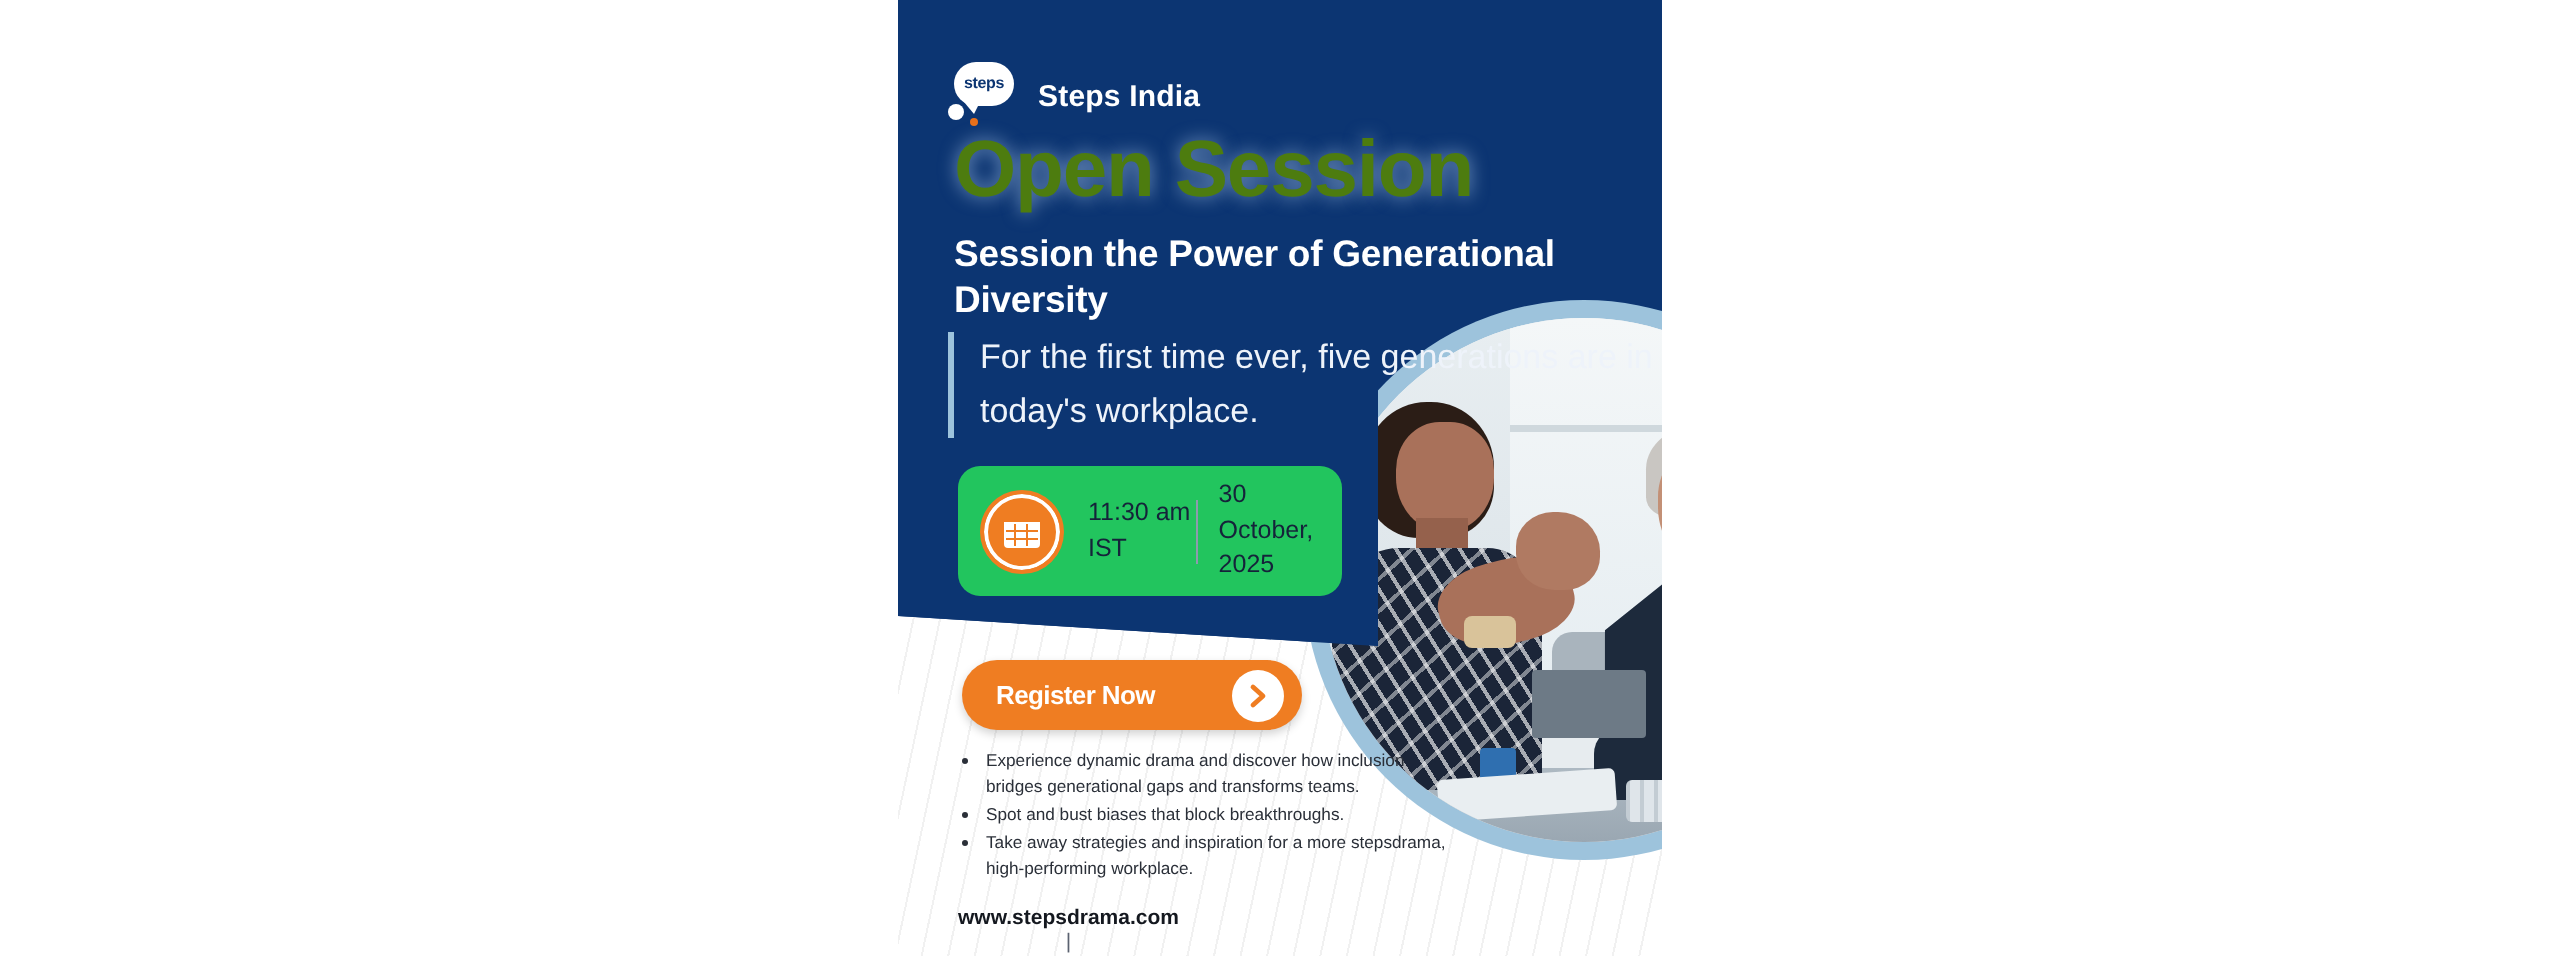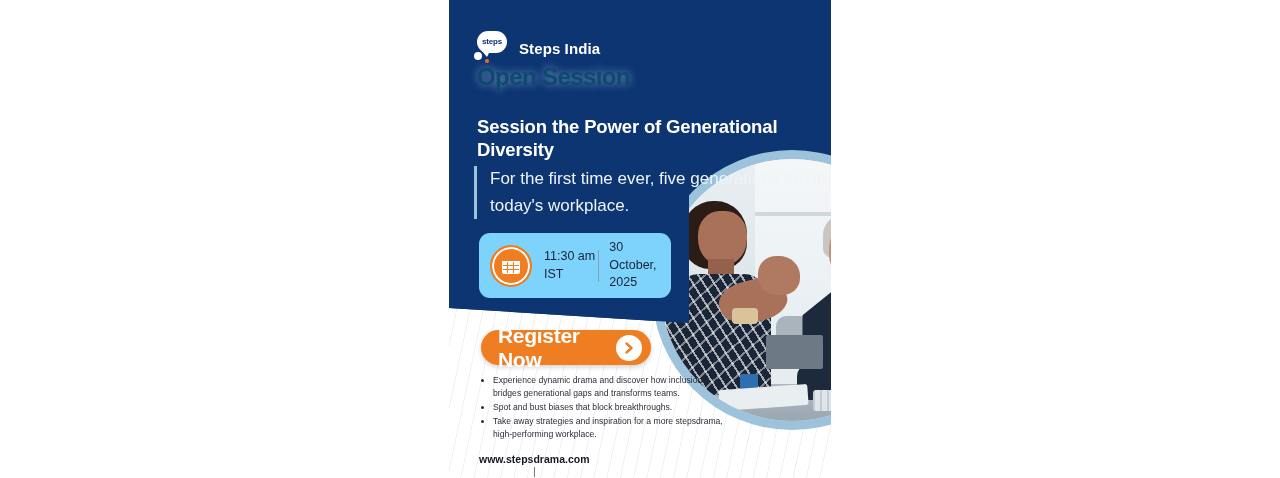--- a/index.html
+++ b/index.html
@@ -79,21 +79,21 @@
     position:absolute;left:11px;top:28px;
     width:4px;height:4px;border-radius:50%;background:#e8701a;
   }
   .brand{
     color:#ffffff;font-size:15px;font-weight:bold;letter-spacing:.1px;
   }
 
   
   .h1{
     position:absolute;left:28px;top:64px;
-    color:#0c4a6e;font-size:24px;font-weight:bold;
+    color:#4d7c0f;font-size:40px;font-weight:bold;
     letter-spacing:-.6px;line-height:1.05;
     text-shadow:0 0 9px rgba(200,225,255,.55);
   }
   .h2{
     position:absolute;left:28px;top:115px;
     width:330px;
     color:#ffffff;font-size:18.5px;font-weight:bold;
     line-height:1.26;letter-spacing:-.15px;
   }
 
@@ -102,21 +102,21 @@
     position:absolute;left:25px;top:166px;
     padding-left:13px;
     border-left:3px solid #9dc3dc;
     color:#eef3fa;font-size:17px;line-height:1.56;
   }
 
   
   .card{
     position:absolute;left:30px;top:233px;
     width:192px;height:65px;
-    background:#7dd3fc;
+    background:#22c55e;
     border-radius:11px;
     display:flex;align-items:center;
     padding:0 0 0 11px;
     box-sizing:border-box;
   }
   .cal-circle{
     width:38px;height:38px;border-radius:50%;
     background:#ef7d22;
     border:2px solid #ef7d22;
     box-shadow:inset 0 0 0 2px #ffffff;
@@ -154,21 +154,21 @@
     width:170px;height:35px;
     background:#ef7d22;
     border-radius:18px;
     display:flex;align-items:center;
     padding:0 9px 0 17px;
     box-sizing:border-box;
     cursor:pointer;
     box-shadow:0 2px 5px rgba(0,0,0,.18);
   }
   .btn-label{
-    color:#ffffff;font-size:21px;font-weight:bold;letter-spacing:-.3px;
+    color:#ffffff;font-size:13px;font-weight:bold;letter-spacing:-.3px;
     flex:1;
   }
   .btn-arrow{
     width:26px;height:26px;border-radius:50%;
     background:#ffffff;
     display:flex;align-items:center;justify-content:center;
     flex:0 0 auto;
   }
   .btn-arrow svg{display:block;}
 

